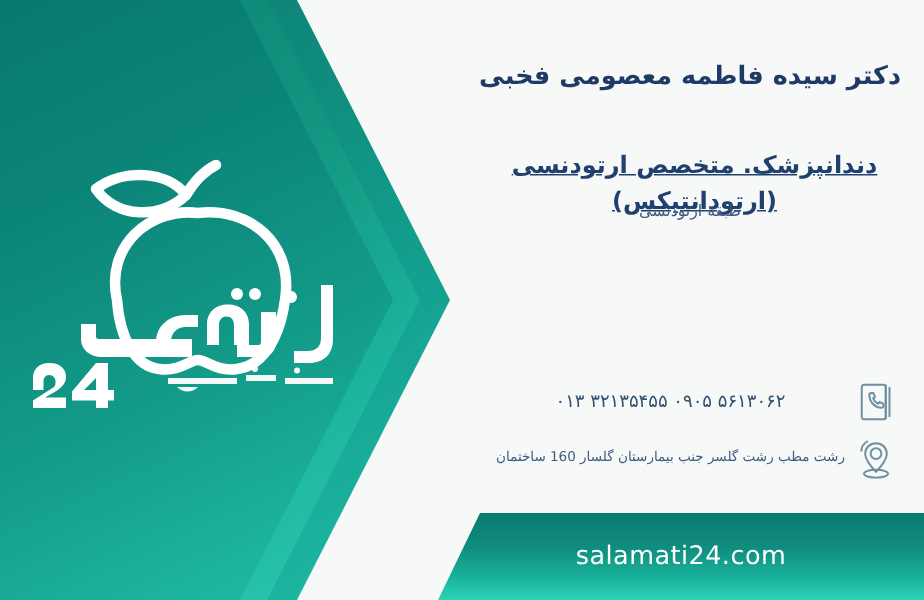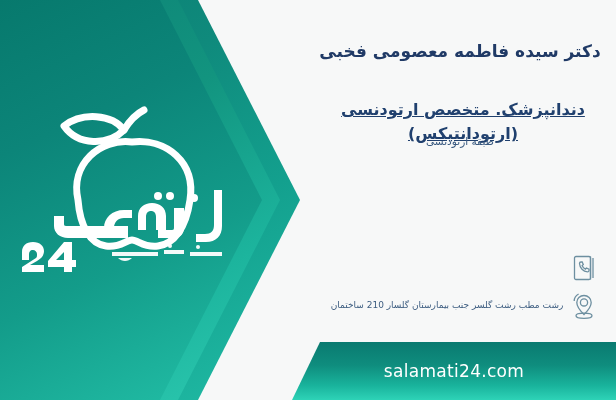--- a/index.html
+++ b/index.html
@@ -221,33 +221,34 @@
 
     <div class="contact-row row-phone">
       <span class="c-icon">
         <svg width="22" height="26" viewBox="0 0 22 26" fill="none" stroke="#6d8fa0" stroke-width="1.3">
           <rect x="1.5" y="1.5" width="16" height="23" rx="1.5"></rect>
           <line x1="17.5" y1="1.5" x2="17.5" y2="24.5"></line>
           <line x1="20" y1="3" x2="20" y2="23"></line>
           <path d="M6.5 8.5 C6.5 7.6 7.2 7 8 7 L9.2 7 L10.3 9.6 L9.1 10.6 C9.7 12.2 10.9 13.5 12.4 14.2 L13.4 13 L16 14.2 L16 15.4 C16 16.2 15.4 16.9 14.5 16.9 C10.2 16.6 6.8 13.1 6.5 8.5 Z"></path>
         </svg>
       </span>
+      <span class="c-text">۵۶۱۳۰۶۲ ۰۹۰۵ ۳۲۱۳۵۴۵۵ ۰۱۳</span>
     </div>
 
     <div class="contact-row row-addr">
       <span class="c-icon">
         <svg width="26" height="28" viewBox="0 0 26 28" fill="none" stroke="#6d8fa0" stroke-width="1.3">
           <path d="M13 3.5 C9 3.5 5.8 6.6 5.8 10.5 C5.8 15.5 13 22.5 13 22.5 C13 22.5 20.2 15.5 20.2 10.5 C20.2 6.6 17 3.5 13 3.5 Z"></path>
           <circle cx="13" cy="10.4" r="3.6"></circle>
           <ellipse cx="13" cy="23.8" rx="8" ry="2.6"></ellipse>
           <path d="M3.2 9 C3.2 6 5 3.4 7.6 2"></path>
         </svg>
       </span>
       <span class="c-text addr">
-        <span>رشت مطب رشت گلسر جنب بیمارستان گلسار 210 ساختمان</span>
+        <span>رشت مطب رشت گلسر جنب بیمارستان گلسار 160 ساختمان</span>
       </span>
     </div>
 
   </div>
 
   <div class="bottom-bar">
     <span class="site">salamati24.com</span>
   </div>
 
 </div>

